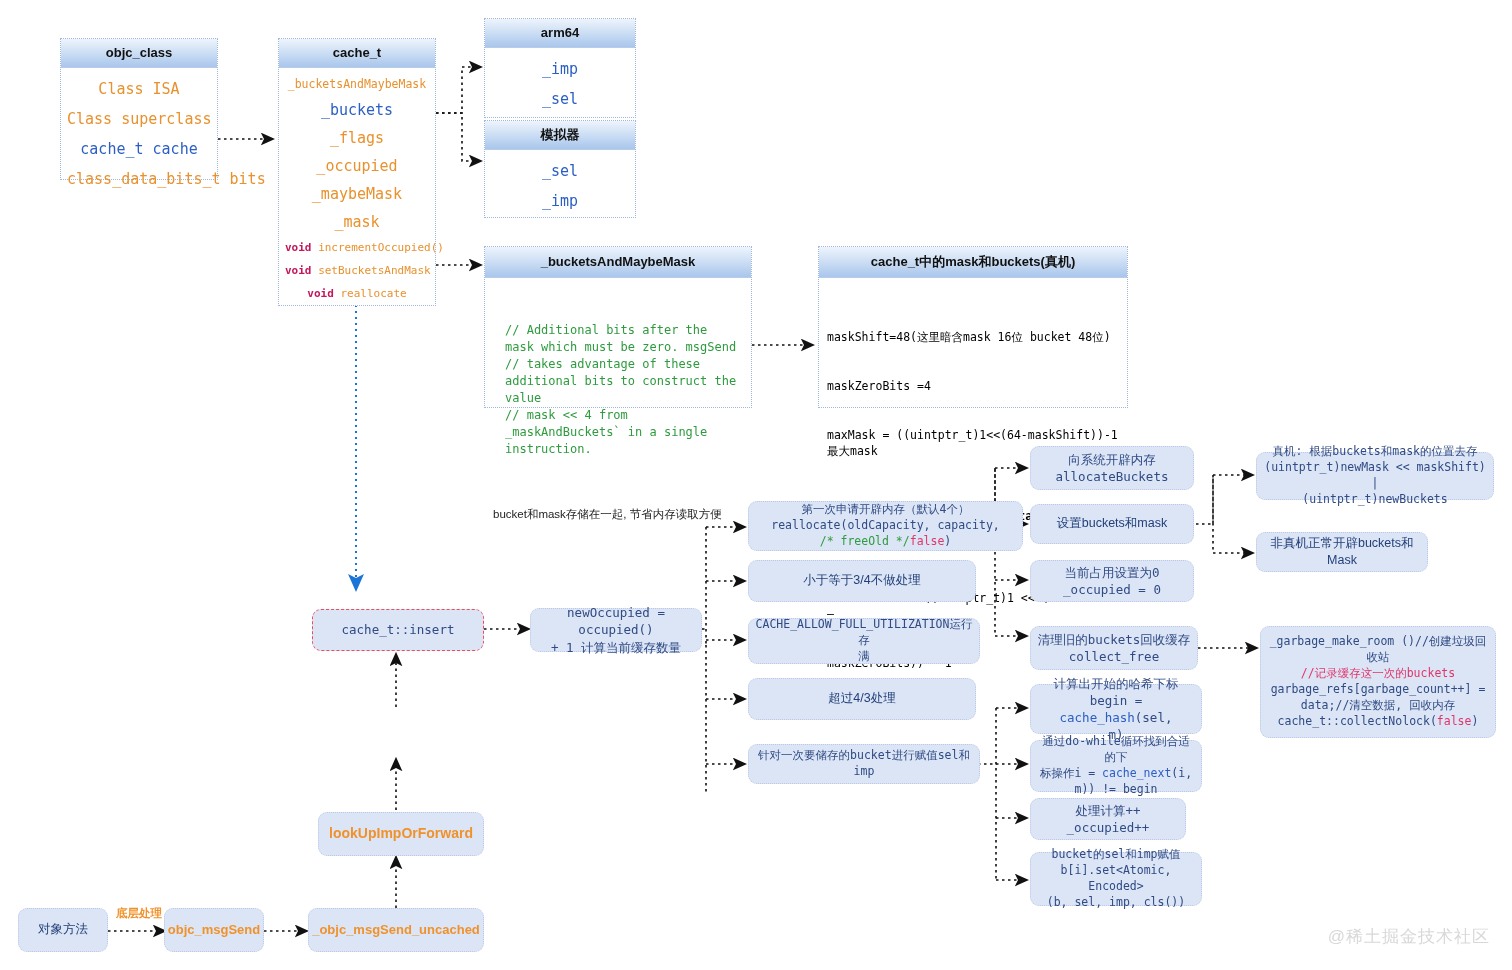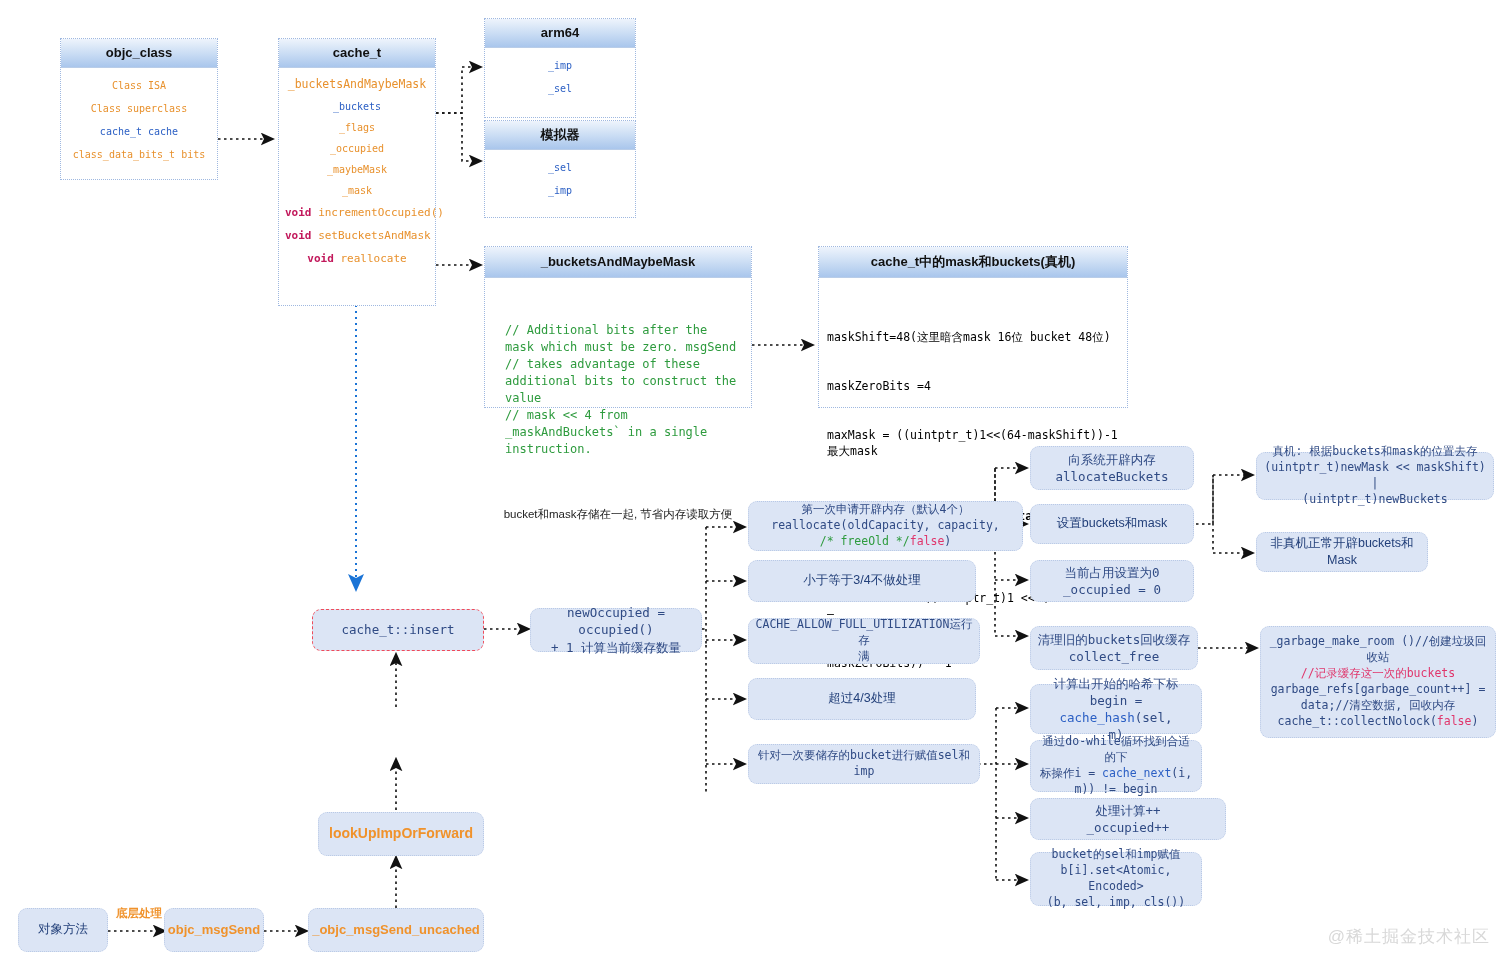--- a/index.html
+++ b/index.html
@@ -19,21 +19,21 @@
     box-sizing:border-box;
   }
   .uml .uml-hd{
     height:28px;line-height:28px;text-align:center;
     font-weight:bold;font-size:13px;color:#111;
     background:linear-gradient(to bottom,#eef4fc 0%,#cfe0f5 45%,#a9c6ec 100%);
     border-bottom:1px solid #b9cde8;
   }
   .uml .uml-body{padding:6px 4px 8px 4px;}
   .uml .row{
-    text-align:center;font-size:10px;padding:6px 2px;
+    text-align:center;font-size:15px;padding:6px 2px;
     font-family:"DejaVu Sans Mono","Liberation Mono",monospace;
     white-space:nowrap;
   }
   .or{color:#e8912d;}
   .bl{color:#2b5fc4;}
   .pk{color:#c2185b;font-weight:bold;}
   .gn{color:#2e9b3e;}
   .rd{color:#e0356b;}
   .blk{color:#222;}
 
@@ -189,21 +189,21 @@
       <div class="row bl">_imp</div>
     </div>
   </div>
 
   <div class="note" style="left:484px;top:246px;width:268px;height:162px;">
     <div class="note-hd">_bucketsAndMaybeMask</div>
     <div class="note-body">
       <div class="gn" style="white-space:pre-wrap;margin-left:12px;">// Additional bits after the mask which must be zero. msgSend
 // takes advantage of these additional bits to construct the value
 // mask &lt;&lt; 4 from _maskAndBuckets` in a single instruction.</div>
-      <div class="blk" style="margin-top:14px;text-align:center;font-family:'Liberation Sans','DejaVu Sans',sans-serif;font-size:11.5px;">bucket和mask存储在一起, 节省内存读取方便</div>
+      <div class="blk" style="margin-top:14px;text-align:left;font-family:'Liberation Sans','DejaVu Sans',sans-serif;font-size:11.5px;">bucket和mask存储在一起, 节省内存读取方便</div>
     </div>
   </div>
 
   <div class="note" style="left:818px;top:246px;width:310px;height:162px;">
     <div class="note-hd">cache_t中的mask和buckets(真机)</div>
     <div class="note-body" style="padding-top:18px;font-size:11.5px;">
       <div>maskShift=48(这里暗含mask 16位 bucket 48位)</div>
       <div>maskZeroBits =4</div>
       <div>maxMask = ((uintptr_t)1&lt;&lt;(64-maskShift))-1 最大mask</div>
       <div>
@@ -276,21 +276,21 @@
   <div class="flow" style="left:1030px;top:684px;width:172px;height:50px;">
     <span>计算出开始的哈希下标
 begin = <span class="bl">cache_hash</span>(sel,
 m)</span>
   </div>
   <div class="flow" style="left:1030px;top:740px;width:172px;height:52px;font-size:11.5px;">
     <span>通过do-while循环找到合适的下
 标操作i = <span class="bl">cache_next</span>(i,
 m)) != begin</span>
   </div>
-  <div class="flow" style="left:1030px;top:798px;width:196px;height:42px;">
+  <div class="flow" style="left:1030px;top:798px;width:156px;height:42px;">
     <span>处理计算++
 _occupied++</span>
   </div>
   <div class="flow" style="left:1030px;top:852px;width:172px;height:54px;font-size:11.5px;">
     <span>bucket的sel和imp赋值
 b[i].set&lt;Atomic, Encoded&gt;
 (b, sel, imp, cls())</span>
   </div>
 
   <div class="flow" style="left:1256px;top:452px;width:238px;height:48px;font-size:11.5px;">

